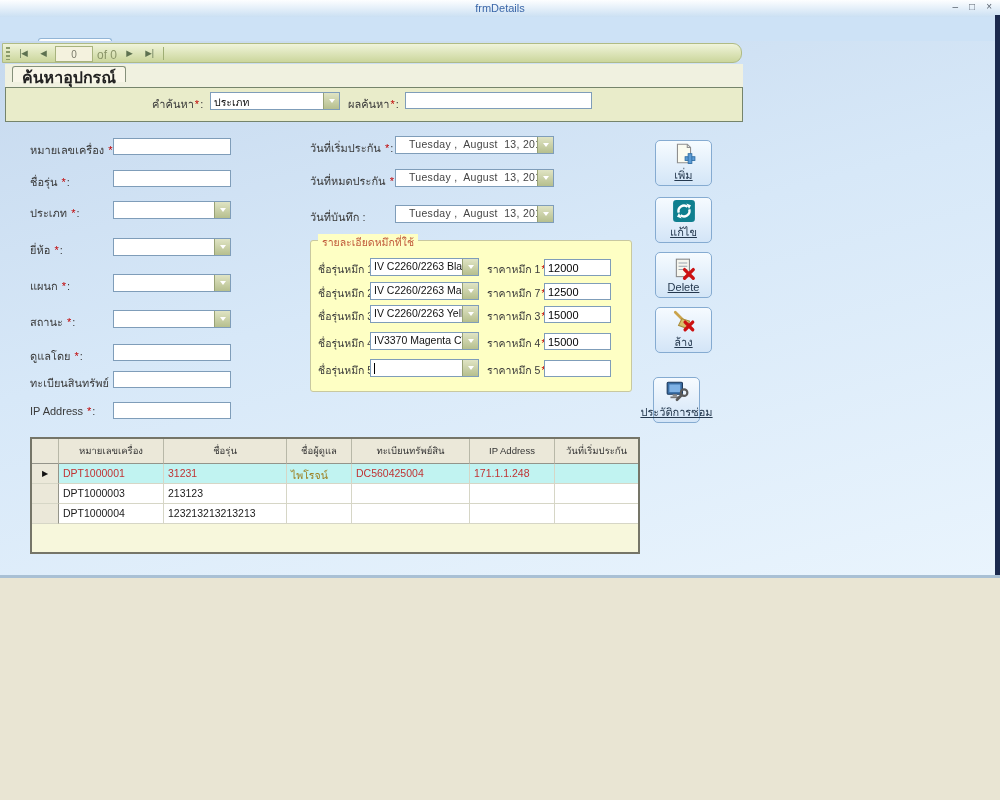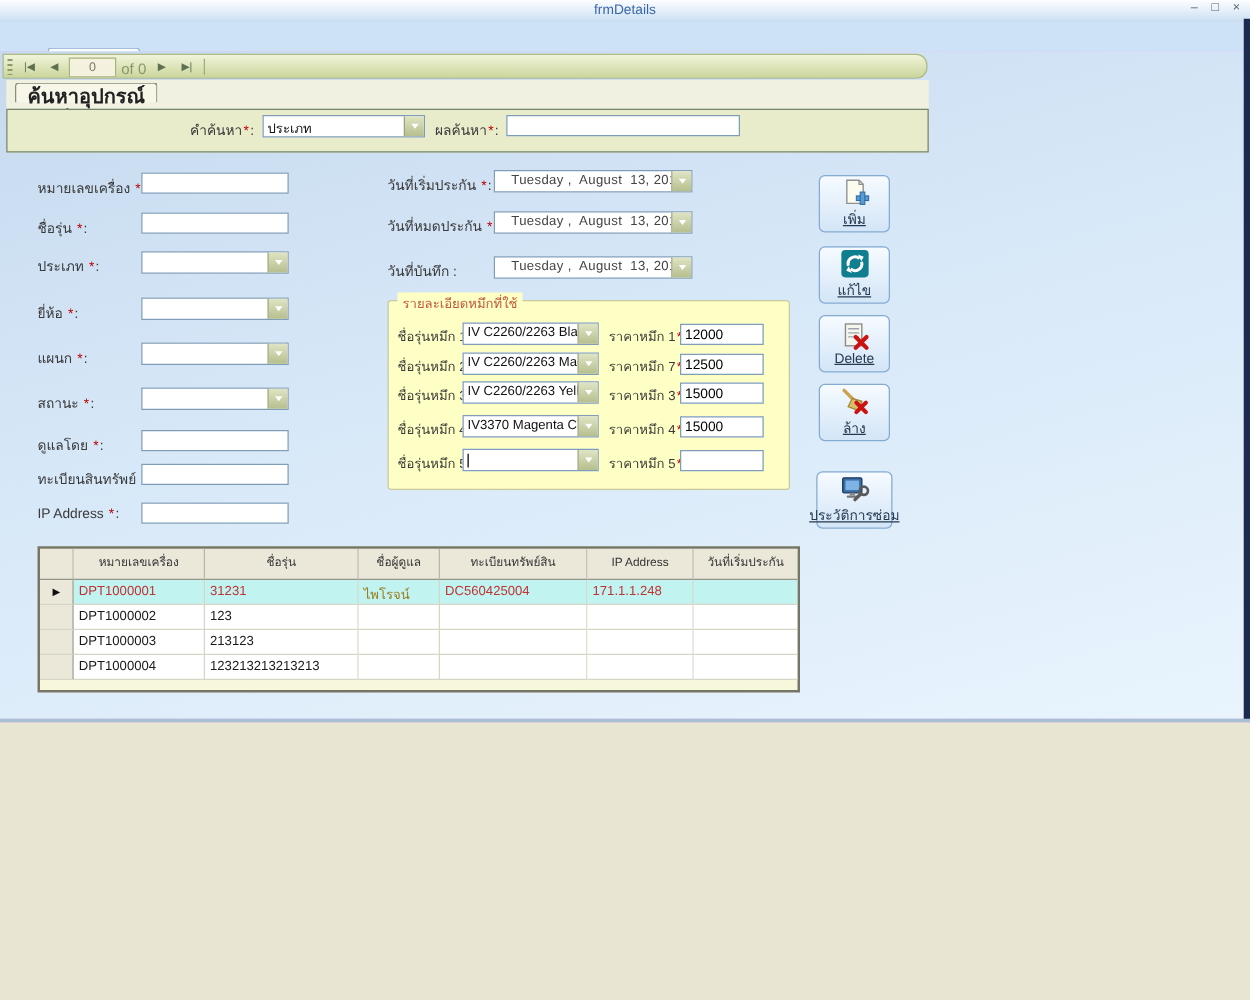--- a/index.html
+++ b/index.html
@@ -347,21 +347,21 @@
 
   <div class="xbtn" style="left:655px;top:307px">
     <svg width="24" height="24" viewBox="0 0 22 22">
       <path d="M3 3l8 8" stroke="#caa34a" stroke-width="2.5" stroke-linecap="round"></path>
       <path d="M9 9l7 2-2 7-8-3z" fill="#d8c06a" stroke="#a88a3a"></path>
       <path d="M12 12l7 7M19 12l-7 7" stroke="#cc1111" stroke-width="3" stroke-linecap="round"></path>
     </svg>
     <div class="blabel">ล้าง</div>
   </div>
 
-  <div class="xbtn" style="left:653px;top:377px;width:61px">
+  <div class="xbtn" style="left:653px;top:377px;width:47px">
     <svg width="24" height="24" viewBox="0 0 22 22">
       <rect x="2" y="3" width="14" height="11" rx="1" fill="#3a6ea5" stroke="#1c3a5e"></rect>
       <rect x="4" y="5" width="10" height="7" fill="#7fb2e5"></rect>
       <rect x="7" y="14" width="4" height="2" fill="#8a8a8a"></rect>
       <rect x="5" y="16" width="8" height="1.6" fill="#777"></rect>
       <circle cx="17.5" cy="12.5" r="3" fill="none" stroke="#5a5a5a" stroke-width="2"></circle>
       <path d="M15.5 14.5L11 19" stroke="#5a5a5a" stroke-width="2.5" stroke-linecap="round"></path>
     </svg>
     <div class="blabel">ประวัติการซ่อม</div>
   </div>
@@ -384,29 +384,20 @@
           <span>▶</span>
         </div>
       <div class="g-cell c1">DPT1000001</div>
       <div class="g-cell c2">31231</div>
       <div class="g-cell c3 cell-caretaker">ไพโรจน์</div>
       <div class="g-cell c4">DC560425004</div>
       <div class="g-cell c5">171.1.1.248</div>
       <div class="g-cell c6"></div>
     </div>
 
-    <div class="g-row">
-      <div class="g-sel c0"></div>
-      <div class="g-cell c1">DPT1000002</div>
-      <div class="g-cell c2">123</div>
-      <div class="g-cell c3"></div>
-      <div class="g-cell c4"></div>
-      <div class="g-cell c5"></div>
-      <div class="g-cell c6"></div>
-    </div>
 
     <div class="g-row">
       <div class="g-sel c0"></div>
       <div class="g-cell c1">DPT1000003</div>
       <div class="g-cell c2">213123</div>
       <div class="g-cell c3"></div>
       <div class="g-cell c4"></div>
       <div class="g-cell c5"></div>
       <div class="g-cell c6"></div>
     </div>

